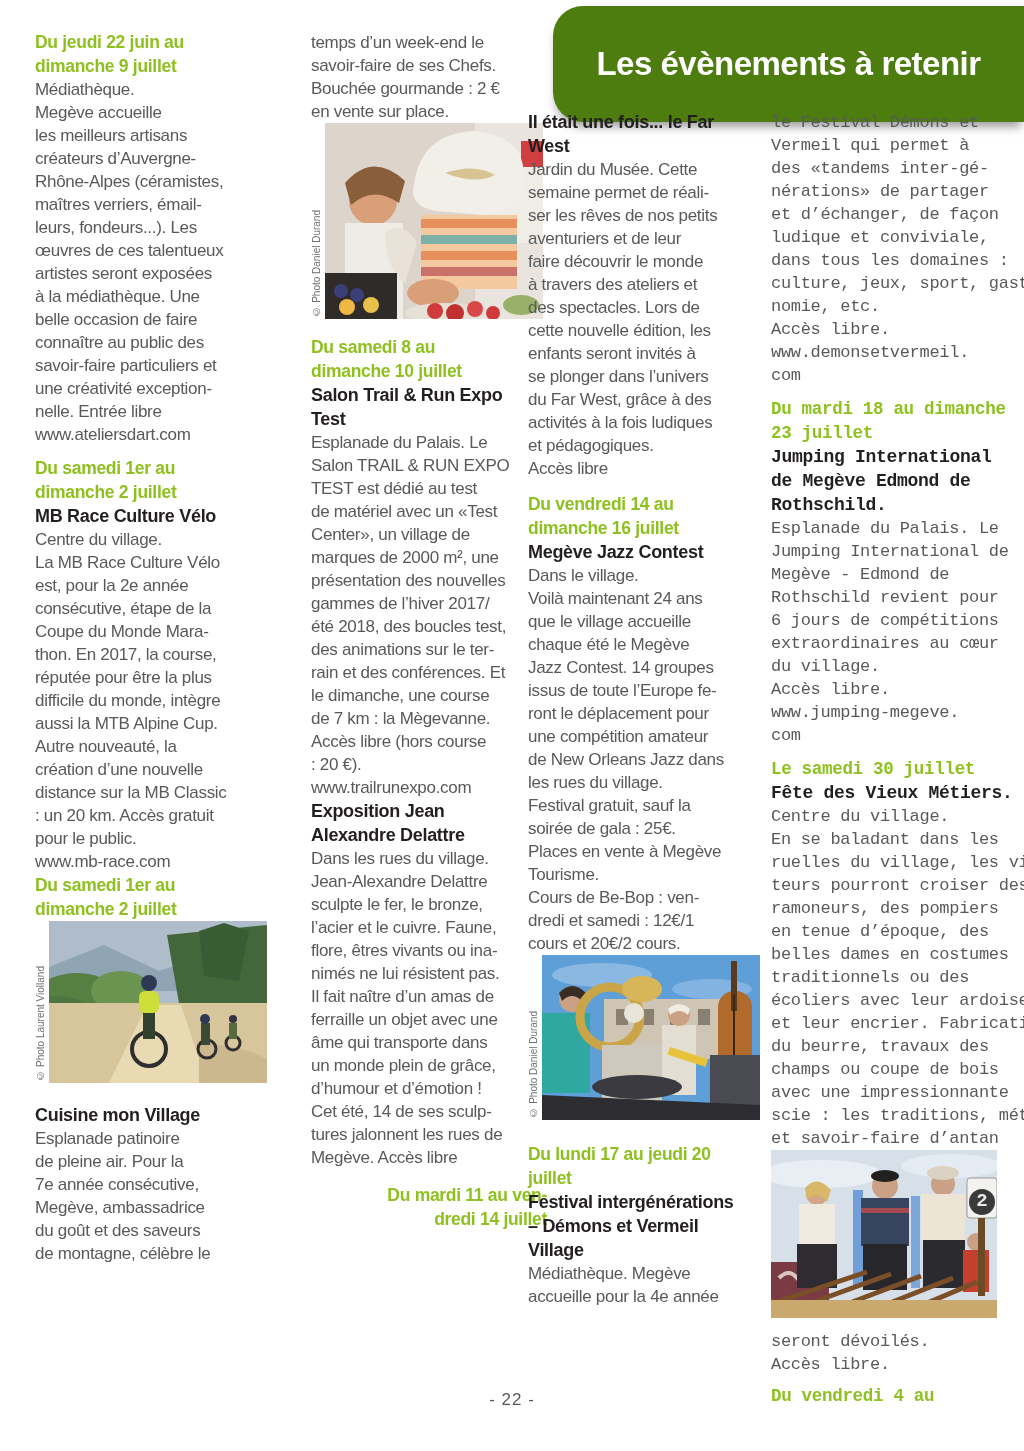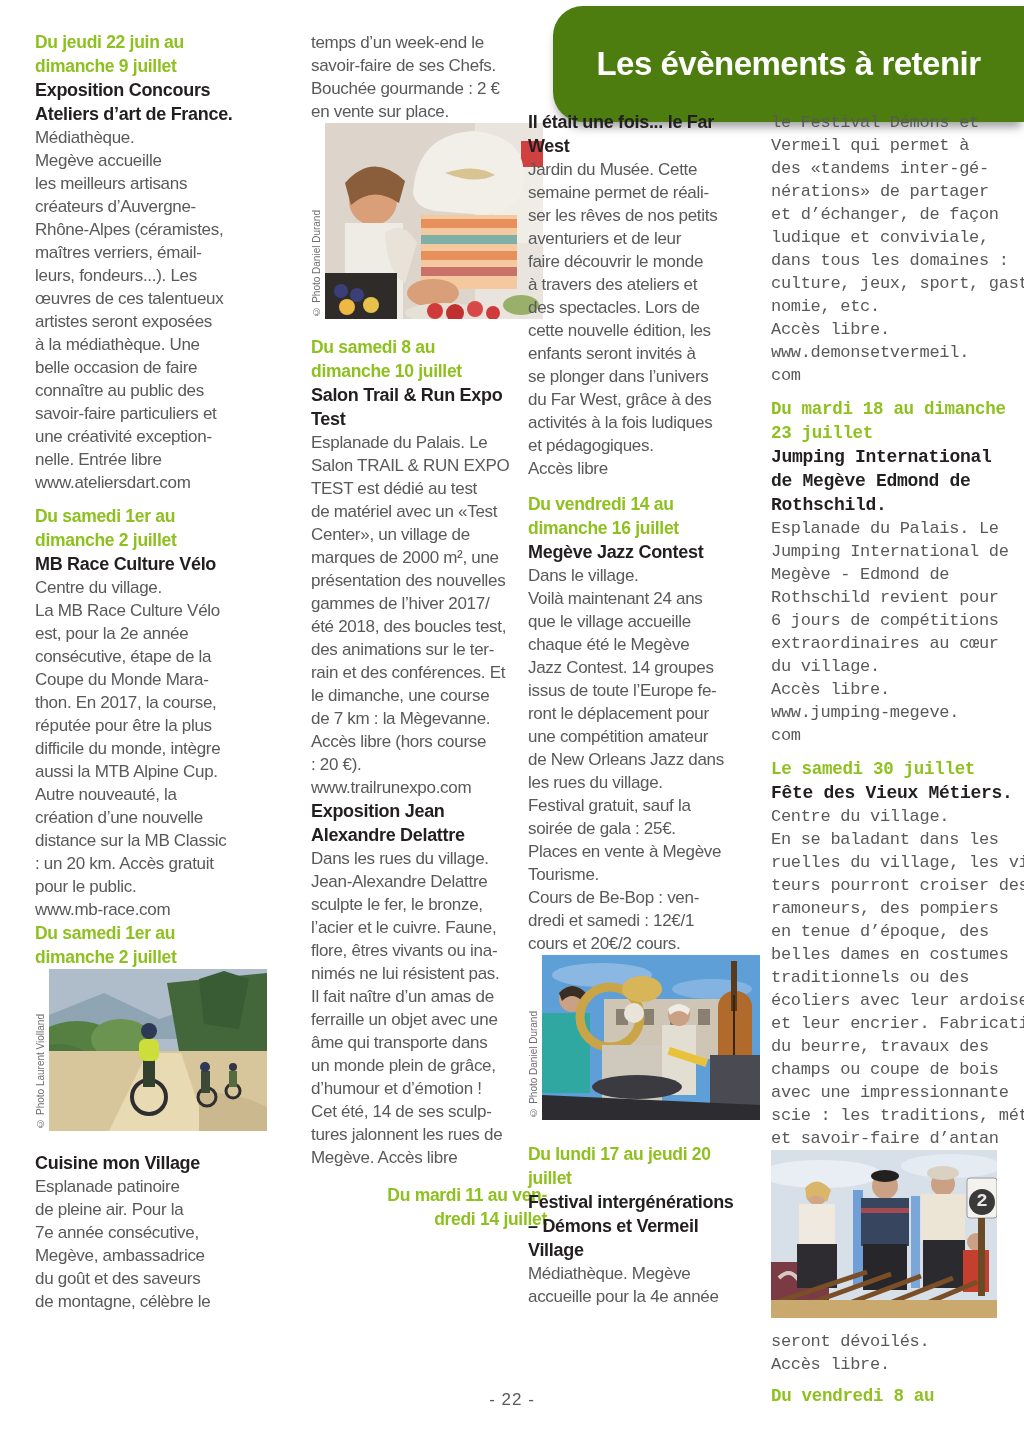--- a/index.html
+++ b/index.html
@@ -61,22 +61,20 @@
 
 <div class="page">
 
   <div class="banner">
     <span class="banner-title">Les évènements à retenir</span>
   </div>
 
   <div class="col col1">
     <div class="date">Du jeudi 22 juin au
 dimanche 9 juillet</div>
-    <div class="title">Exposition Concours
-Ateliers d’art de France.</div>
     <div class="body">Médiathèque.
 Megève accueille
 les meilleurs artisans
 créateurs d’Auvergne-
 Rhône-Alpes (céramistes,
 maîtres verriers, émail-
 leurs, fondeurs...). Les
 œuvres de ces talentueux
 artistes seront exposées
 à la médiathèque. Une
@@ -387,17 +385,17 @@
           <line x1="96" y1="162" x2="182" y2="128"></line>
           <line x1="130" y1="164" x2="206" y2="132"></line>
         </g>
         <rect x="0" y="150" width="226" height="18" fill="#c9a96d"></rect>
       </svg>
       <div class="sign-num">2</div>
     </figure>
 
     <div class="body mt12">seront dévoilés.
 Accès libre.</div>
-    <div class="date mt8">Du vendredi 8 au</div>
+    <div class="date mt8">Du vendredi 4 au</div>
   </div>
 
   <div class="page-number">- 22 -</div>
 </div>
 
 </body></html>

